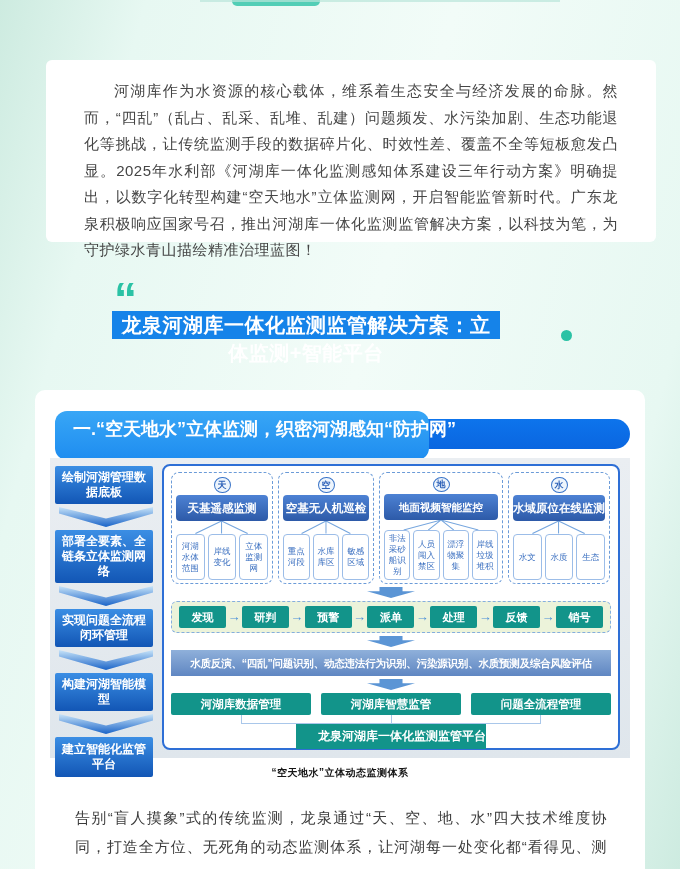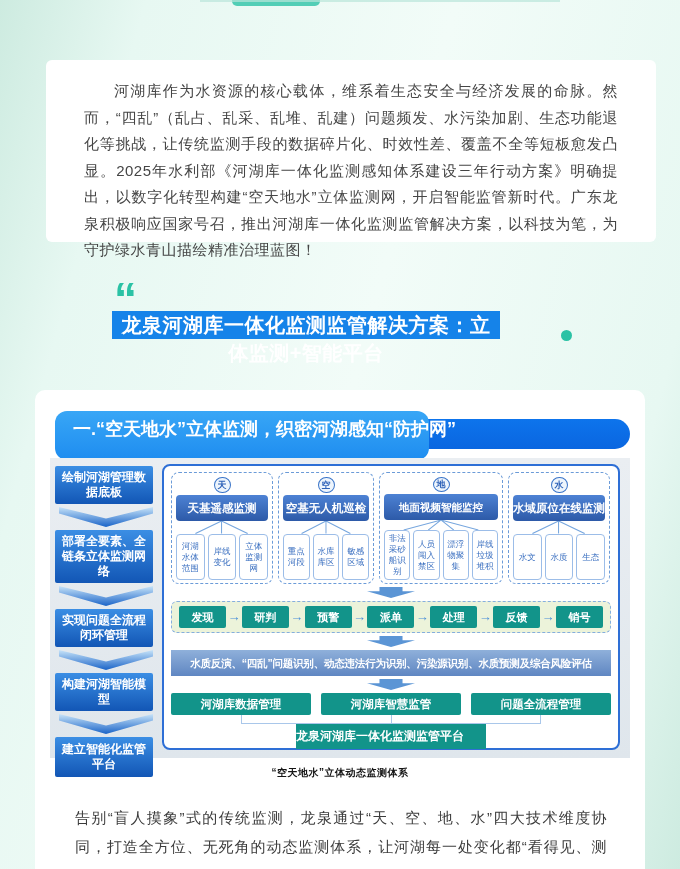--- a/index.html
+++ b/index.html
@@ -53,21 +53,21 @@
   .fstep{width:47px;height:22px;line-height:22px;background:#12948a;color:#fff;font-size:11px;font-weight:bold;text-align:center;border-radius:2px;}
   .farr{color:#4a90d9;font-size:13px;font-weight:bold;line-height:22px;}
 
   .aiband{height:26px;line-height:26px;border-radius:0;background:linear-gradient(180deg,#8fb0da,#5f86c2);color:#fff;font-size:10.5px;font-weight:bold;text-align:center;white-space:nowrap;overflow:hidden;letter-spacing:-.2px;}
 
   .mods{display:flex;justify-content:space-between;margin-top:2px;}
   .mod{width:140px;height:22px;line-height:22px;background:#12948a;color:#fff;font-size:11.5px;font-weight:bold;text-align:center;border-radius:2px;}
 
   .connector{margin-left:70px;width:300px;height:9px;border-left:1px solid #a9c7ea;border-right:1px solid #a9c7ea;border-bottom:1px solid #a9c7ea;box-sizing:border-box;display:flex;justify-content:center;}
   .connector .mid{width:1px;height:9px;background:#a9c7ea;}
-  .platform{width:190px;height:25px;line-height:25px;margin:0 auto;background:#12948a;color:#fff;font-size:12px;font-weight:bold;text-align:left;position:relative;z-index:3;}
+  .platform{width:190px;height:25px;line-height:25px;margin:0 auto;background:#12948a;color:#fff;font-size:12px;font-weight:bold;text-align:right;position:relative;z-index:3;}
 
   .caption{position:absolute;left:0;top:376px;width:100%;text-align:center;font-size:10px;font-weight:bold;color:#141414;letter-spacing:.5px;}
   .closing{position:absolute;left:40px;top:398px;width:532px;font-size:15px;line-height:29px;color:#3c3c3c;text-align:justify;letter-spacing:.5px;}
 </style>
 </head>
 <body>
 
 <div class="top-pill"></div>
 <div class="top-line"></div>
 

